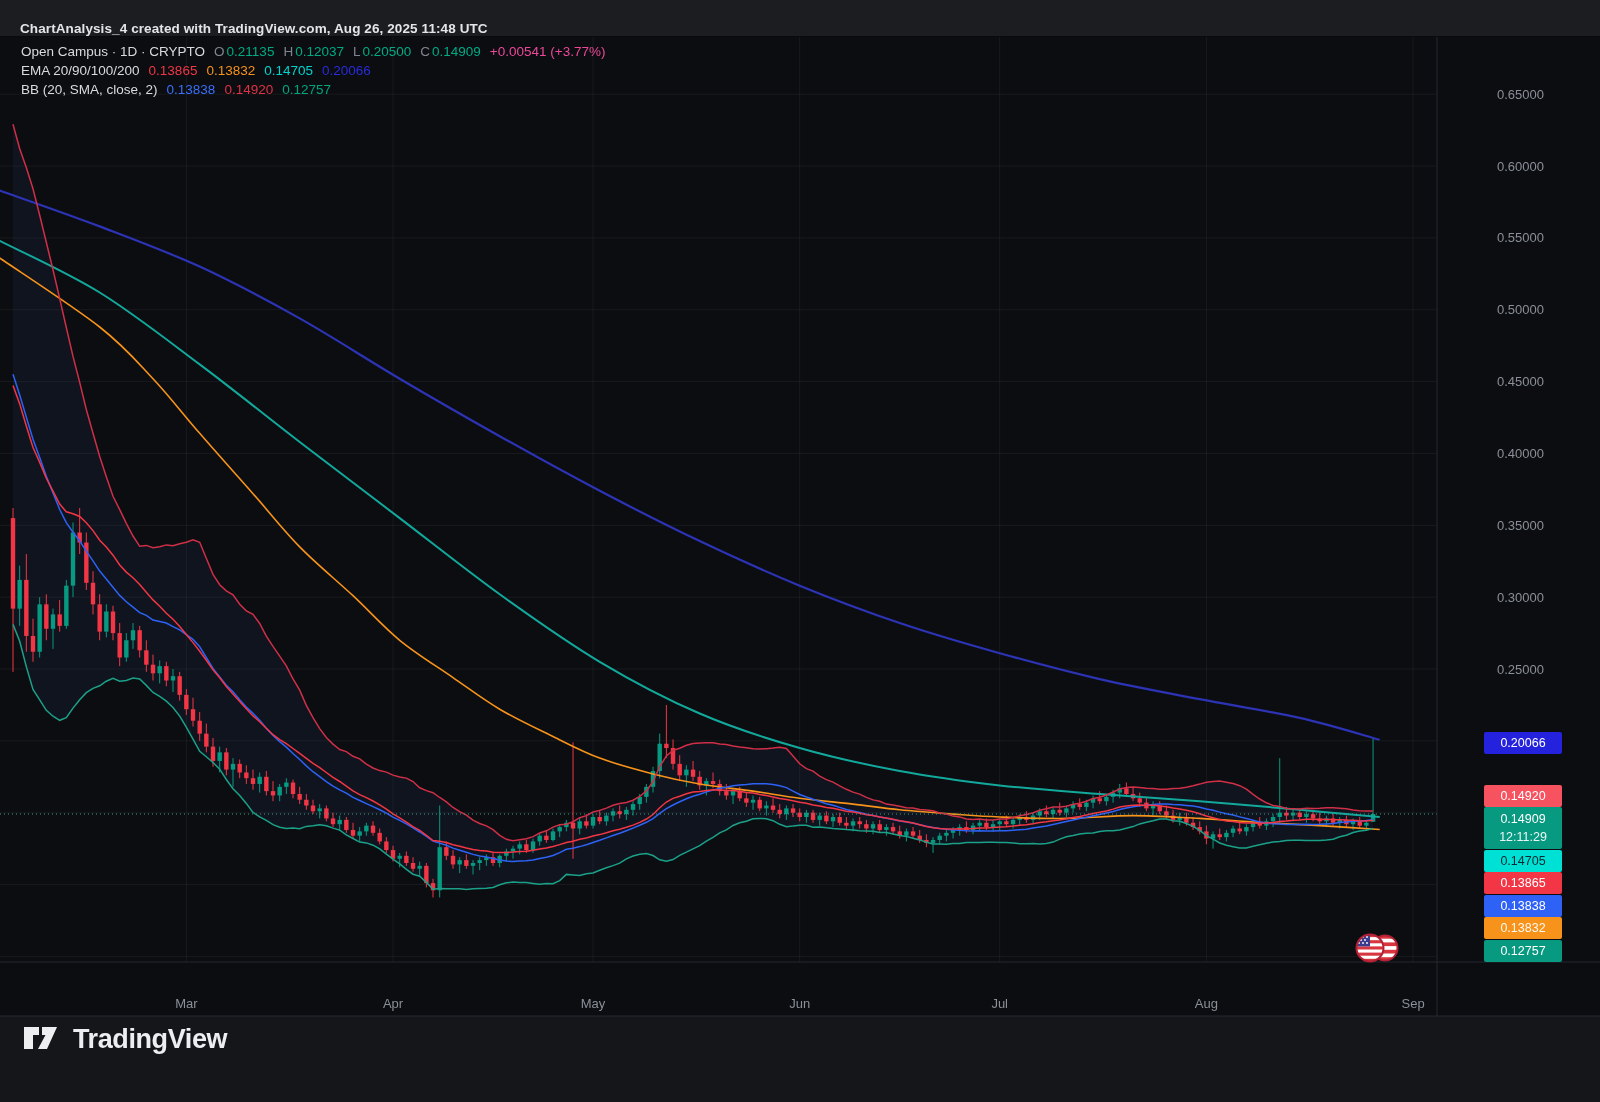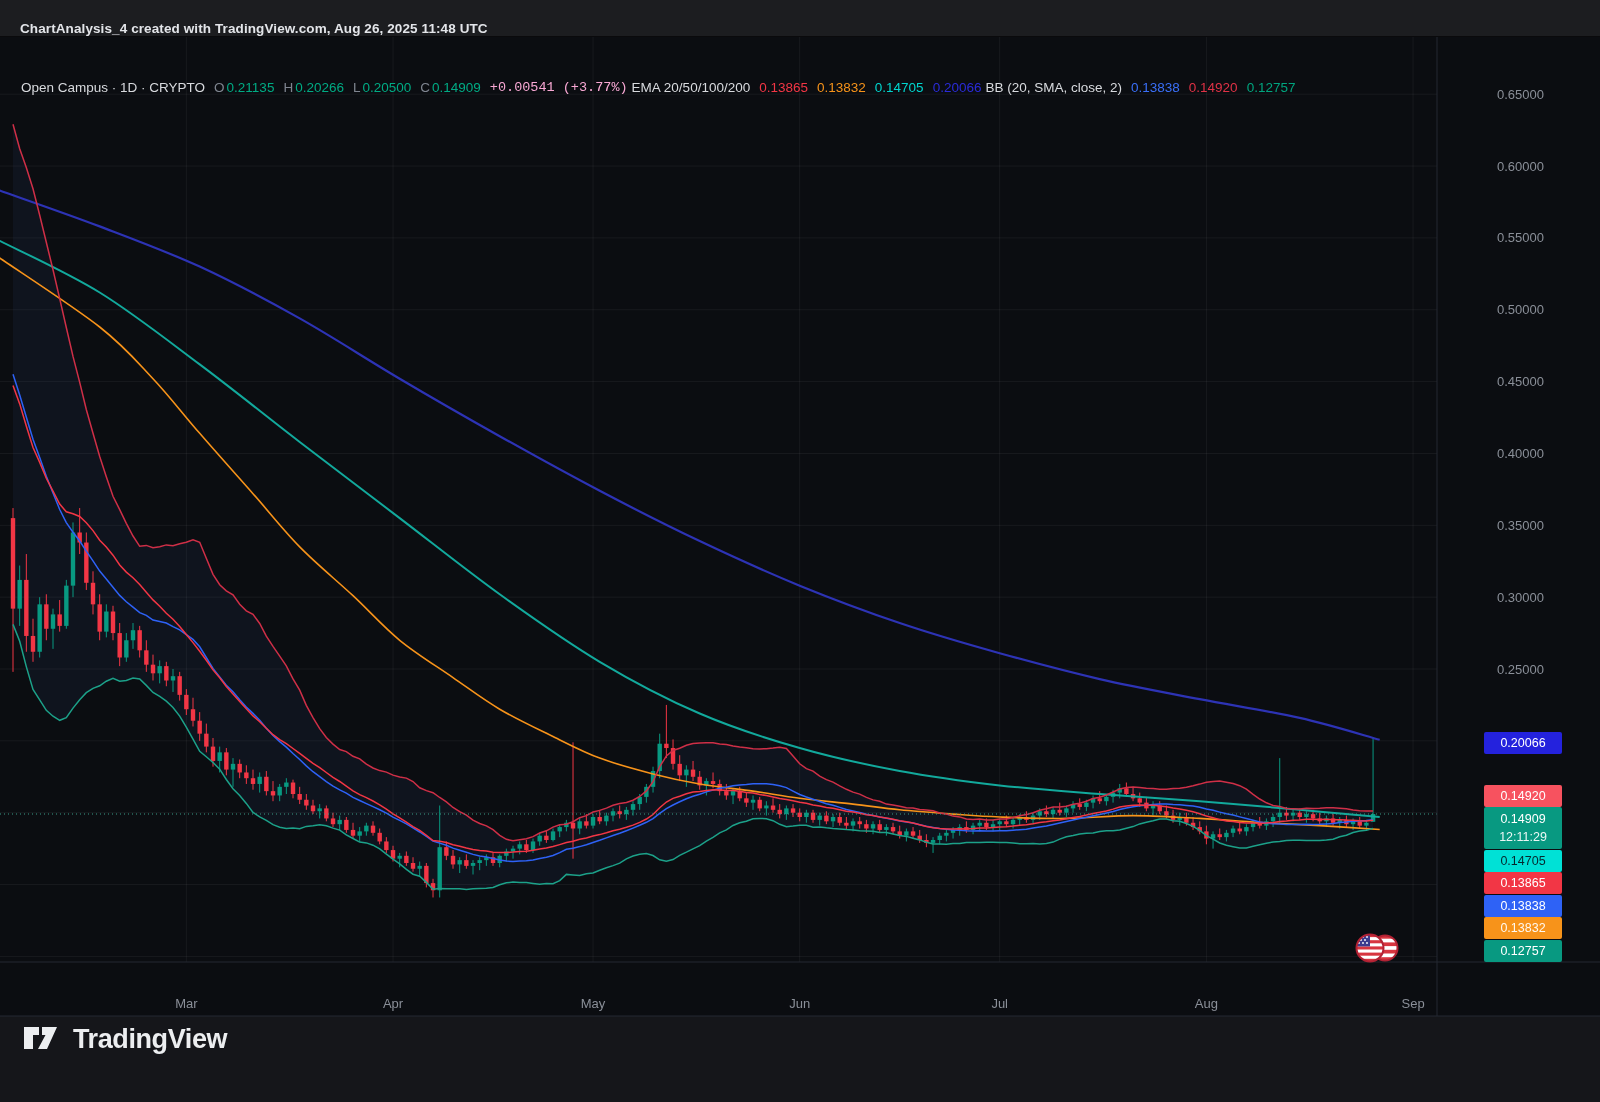--- a/index.html
+++ b/index.html
@@ -2,21 +2,21 @@
 <html><head>
 <meta charset="utf-8">
 <style>
   html,body{margin:0;padding:0;width:1600px;height:1102px;background:#131417;overflow:hidden;
             font-family:"Liberation Sans",sans-serif;-webkit-font-smoothing:antialiased;}
   #stage{position:relative;width:1600px;height:1102px;background:#131417;}
   #chart-svg{position:absolute;left:0;top:0;}
   .titlebar{position:absolute;left:0;top:0;width:1600px;height:36px;background:#1c1d20;
             border-bottom:1px solid #0a0a0c;display:flex;align-items:flex-end;}
   .titlebar span{margin-left:20px;font-size:13.5px;font-weight:600;color:#e3e5e9;letter-spacing:.1px;}
-  .legend{position:absolute;left:21px;top:44px;display:flex;flex-direction:row;gap:4px;z-index:5;margin-top:36px;}
+  .legend{position:absolute;left:21px;top:44px;display:flex;flex-direction:column;gap:4px;z-index:5;}
   .legend-row{display:flex;align-items:center;gap:9px;font-size:13.5px;color:#d8dade;white-space:nowrap;}
   .legend-row .lbl{color:#d8dade;}
   .ohlc{display:flex;gap:2px;align-items:center;}
   .ohlc .k{color:#7f8590;}
   .price-badge{position:absolute;left:1484px;width:78px;border-radius:2px;display:flex;
                flex-direction:column;align-items:center;justify-content:center;
                font-size:12.5px;line-height:1.45;z-index:6;}
   .flagwrap{position:absolute;left:1352px;top:930px;z-index:4;}
   .footer-brand{position:absolute;left:22px;top:1021px;display:flex;align-items:flex-end;gap:13px;z-index:5;}
   .footer-brand .brand-text{font-size:27px;font-weight:800;color:#eceef0;letter-spacing:-.4px;}
@@ -509,34 +509,34 @@
 
   <div class="legend">
     <div class="legend-row">
       <span class="lbl">Open Campus · 1D · CRYPTO</span>
       <span class="ohlc">
         <span class="k">O</span>
         <span style="color: rgb(0, 171, 132);">0.21135</span>
       </span>
       <span class="ohlc">
         <span class="k">H</span>
-        <span style="color: rgb(0, 171, 132);">0.20266</span>
+        <span style="color: rgb(0, 171, 132);">0.12037</span>
       </span>
       <span class="ohlc">
         <span class="k">L</span>
         <span style="color: rgb(0, 171, 132);">0.20500</span>
       </span>
       <span class="ohlc">
         <span class="k">C</span>
         <span style="color: rgb(0, 171, 132);">0.14909</span>
       </span>
-      <span style="color: #f9a8d4; font-family: Liberation Mono, monospace;">+0.00541 (+3.77%)</span>
+      <span style="color: #ec4899;">+0.00541 (+3.77%)</span>
     </div>
     <div class="legend-row">
-      <span class="lbl">EMA 20/50/100/200</span>
+      <span class="lbl">EMA 20/90/100/200</span>
       <span style="color: rgb(242, 54, 69);">0.13865</span>
       <span style="color: rgb(247, 147, 26);">0.13832</span>
       <span style="color: rgb(0, 213, 206);">0.14705</span>
       <span style="color: rgb(42, 43, 217);">0.20066</span>
     </div>
     <div class="legend-row">
       <span class="lbl">BB (20, SMA, close, 2)</span>
       <span style="color: rgb(58, 111, 248);">0.13838</span>
       <span style="color: rgb(224, 50, 70);">0.14920</span>
       <span style="color: rgb(0, 165, 127);">0.12757</span>

